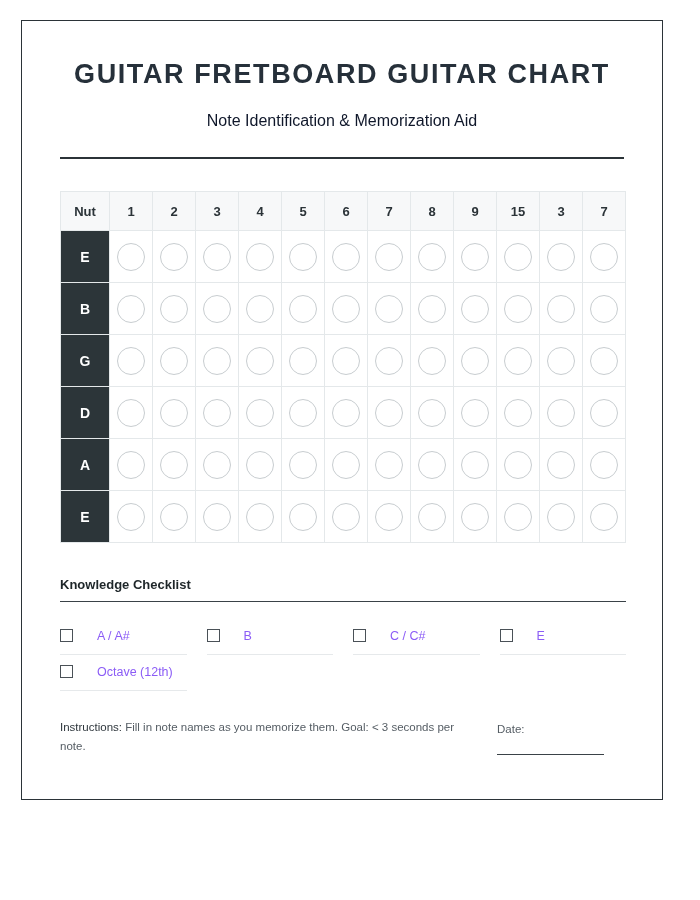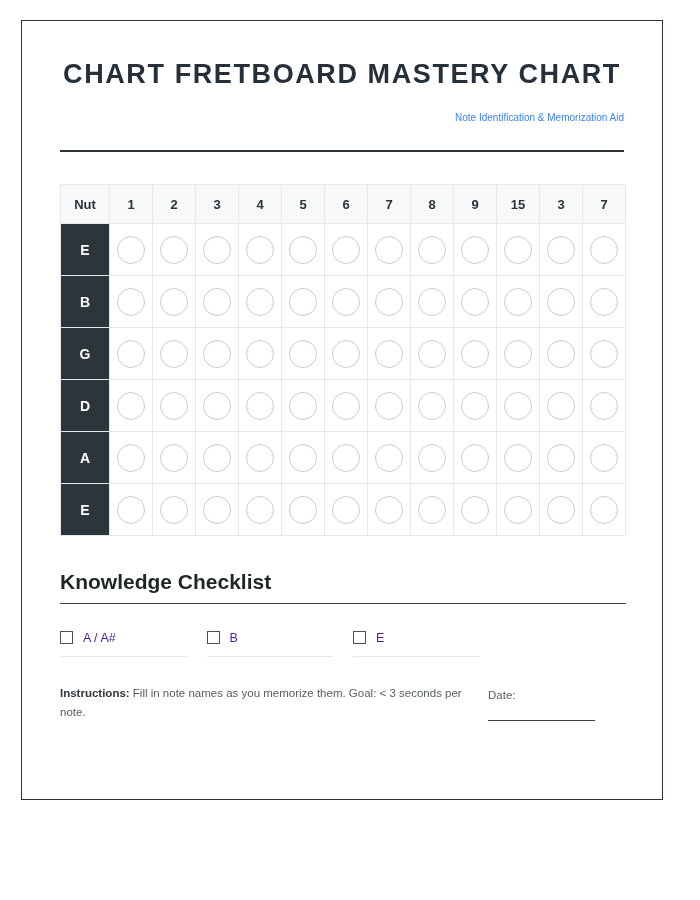--- a/index.html
+++ b/index.html
@@ -33,23 +33,23 @@
   .doc-title {
     margin: 0;
     text-align: center;
     font-size: 27px;
     font-weight: bold;
     letter-spacing: 1.6px;
     color: #26303a;
   }
   .doc-subtitle {
     margin: 22px 0 0 0;
-    text-align: right;
-    font-size: 10px;
-    color: #3b82f6;
+    text-align: center;
+    font-size: 16px;
+    color: #0f172a;
     font-weight: normal;
   }
   .header-rule {
     margin: 27px 0 0 0;
     height: 0;
     border-top: 2.5px solid #2b3338;
   }
 
   
   .fretboard-wrap {
@@ -99,21 +99,21 @@
     background: #ffffff;
     box-sizing: border-box;
   }
 
   
   .checklist-section {
     margin-top: 34px;
   }
   .checklist-heading {
     margin: 0;
-    font-size: 21px;
+    font-size: 13px;
     font-weight: bold;
     color: #1e2629;
   }
   .checklist-rule {
     margin-top: 9px;
     height: 0;
     border-top: 1.5px solid #3a4247;
     width: 566px;
   }
   .checklist-grid {
@@ -133,67 +133,67 @@
   }
   .check-box {
     width: 13px;
     height: 13px;
     border: 1.3px solid #4a5157;
     background: #ffffff;
     box-sizing: border-box;
     flex: 0 0 auto;
   }
   .check-label {
-    margin-left: 10px;
+    margin-left: 24px;
     font-size: 12.5px;
-    color: #4c1d95;
+    color: #8b5cf6;
   }
 
   
   .footer-row {
     margin-top: 27px;
     width: 566px;
     display: flex;
     align-items: flex-start;
   }
   .instructions {
     flex: 1 1 auto;
     font-size: 11.5px;
     line-height: 1.65;
     color: #555d64;
     max-width: 420px;
   }
   .instructions .lead {
-    font-weight: bold;
+    font-weight: normal;
     color: #2f373d;
     margin-top: 25px;
   }
   .date-block {
     flex: 0 0 auto;
-    margin-left: 8px;
+    margin-left: 17px;
     padding-top: 1px;
   }
   .date-label {
     font-size: 11.5px;
     color: #555d64;
   }
   .date-line {
     margin-top: 17px;
     width: 107px;
     height: 0;
     border-top: 1.3px solid #3a4247;
   }
 </style>
 </head>
 <body>
 
 <div class="page-sheet">
   <div class="sheet-inner">
 
-    <h1 class="doc-title">CHART FRETBOARD MASTERY CHART</h1>
+    <h1 class="doc-title">GUITAR FRETBOARD GUITAR CHART</h1>
 
     <p class="doc-subtitle">Note Identification &amp; Memorization Aid</p>
 
     <div class="header-rule"></div>
 
     <div class="fretboard-wrap">
       <table class="fretboard">
         <thead>
           <tr id="fretboard-head-row">
               <th class="nut-head">Nut</th>
@@ -457,21 +457,29 @@
           <div class="check-item">
             <span class="check-box"></span>
             <span class="check-label">A / A#</span>
           </div>
           <div class="check-item">
             <span class="check-box"></span>
             <span class="check-label">B</span>
           </div>
           <div class="check-item">
             <span class="check-box"></span>
+            <span class="check-label">C / C#</span>
+          </div>
+          <div class="check-item">
+            <span class="check-box"></span>
             <span class="check-label">E</span>
+          </div>
+          <div class="check-item">
+            <span class="check-box"></span>
+            <span class="check-label">Octave (12th)</span>
           </div>
         </div>
     </div>
 
     <div class="footer-row">
       <div class="instructions">
         <span class="lead">Instructions:</span><span> Fill in note names as you memorize them. Goal: &lt; 3 seconds per note.</span>
       </div>
       <div class="date-block">
         <span class="date-label">Date:</span>

